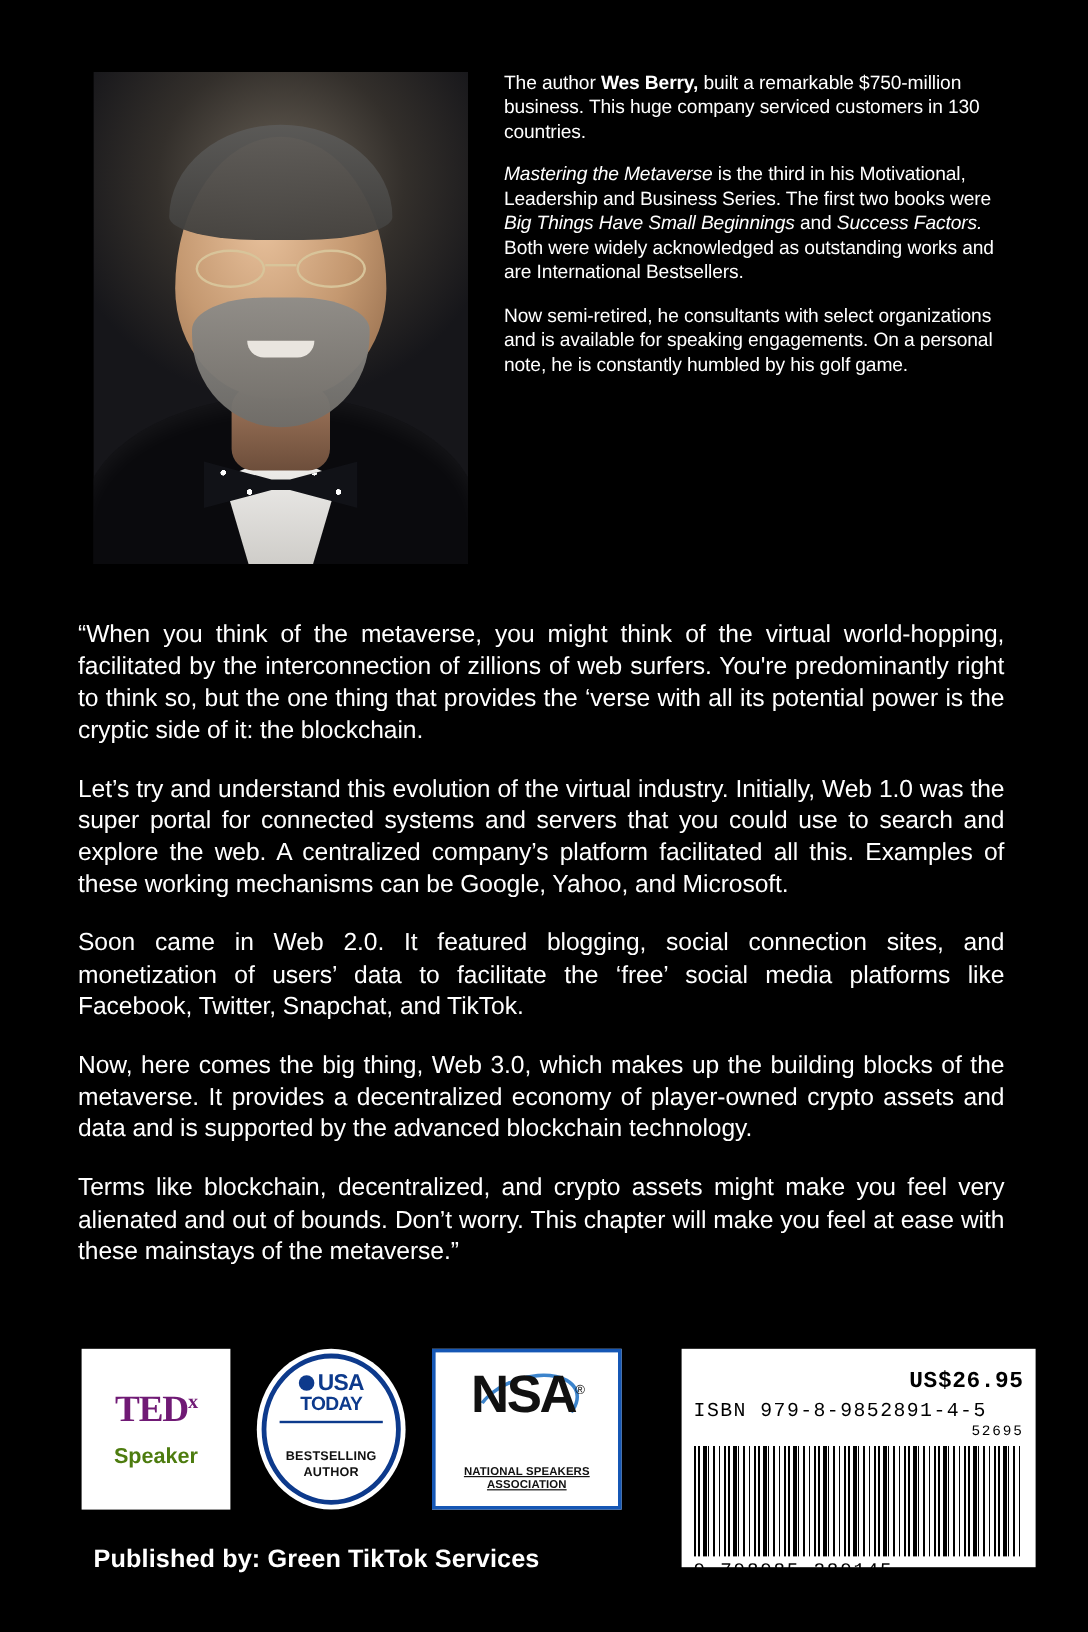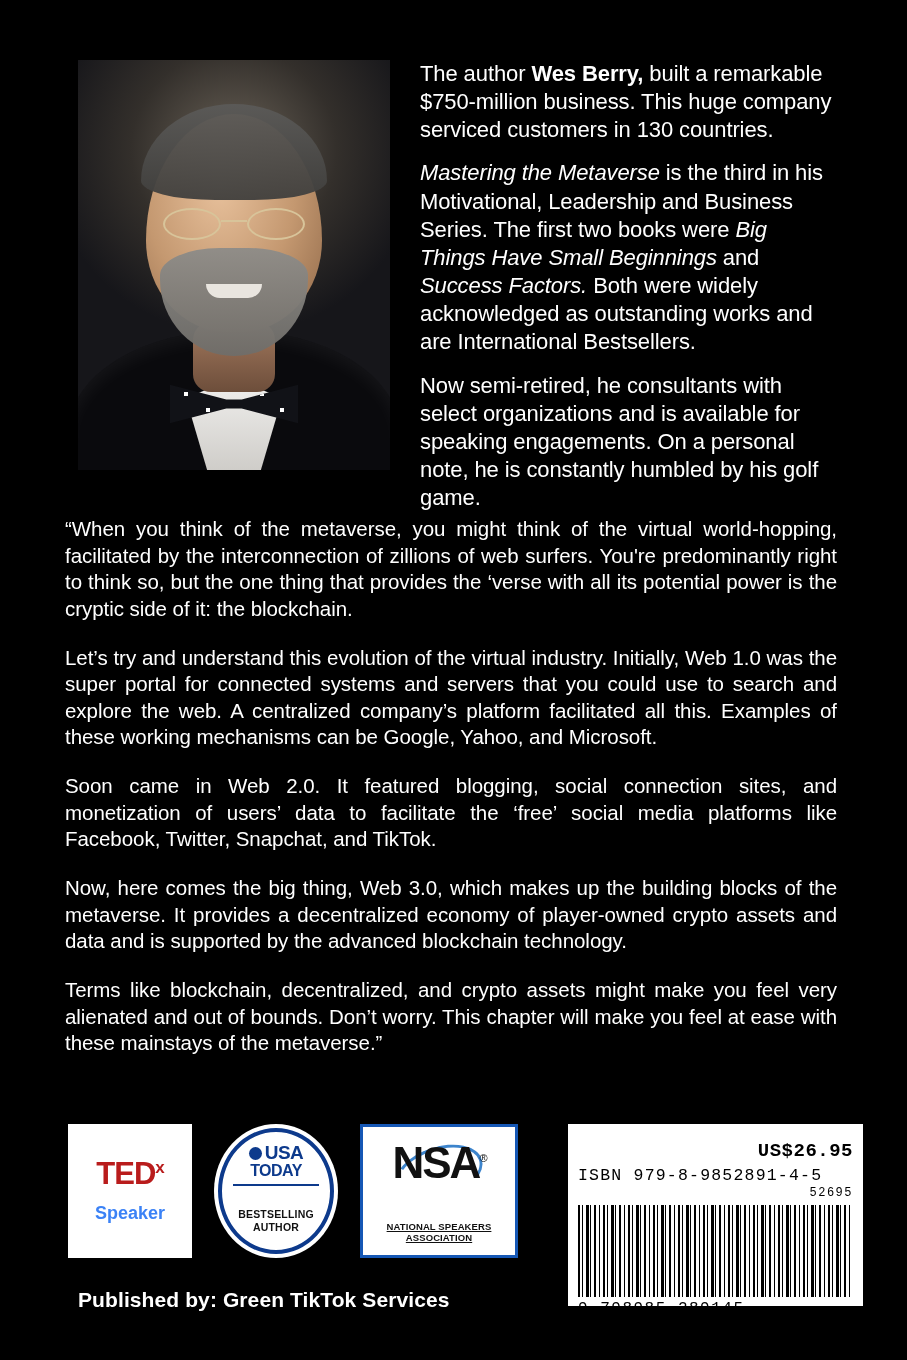--- a/index.html
+++ b/index.html
@@ -159,21 +159,21 @@
     transform: translateX(-50%);
     width: 56px;
     height: 14px;
     border-radius: 0 0 28px 28px;
     background: #e9e5df;
   }
 
   .bio {
     margin-left: 30px;
     width: 414px;
-    font-size: 22px;
+    font-size: 16px;
     line-height: 1.28;
     letter-spacing: -0.1px;
   }
   .bio p { margin: 0 0 15px 0; }
   .bio p:last-child { margin-bottom: 0; }
   .bio b { font-weight: bold; }
   .bio i { font-style: italic; }
 
   
   .excerpt {
@@ -212,38 +212,38 @@
   .badge-tedx {
     width: 124px;
     height: 134px;
     background: #ffffff;
     display: flex;
     flex-direction: column;
     align-items: center;
     justify-content: center;
   }
   .tedx-word {
-    font-family: Liberation Sans, sans-serif;
+    font-family: Liberation Serif, serif;
     font-weight: bold;
     font-size: 31px;
-    color: #b91c1c;
+    color: #701a75;
     letter-spacing: -1px;
     line-height: 1;
   }
   .tedx-word sup {
     font-size: 17px;
     vertical-align: top;
     position: relative;
     top: 1px;
   }
   .tedx-speaker {
     margin-top: 14px;
     font-size: 18px;
     font-weight: bold;
-    color: #3b82f6;
+    color: #4d7c0f;
   }
 
   .badge-usa {
     width: 124px;
     height: 134px;
     background: #ffffff;
     border-radius: 50%;
     display: flex;
     flex-direction: column;
     align-items: center;

